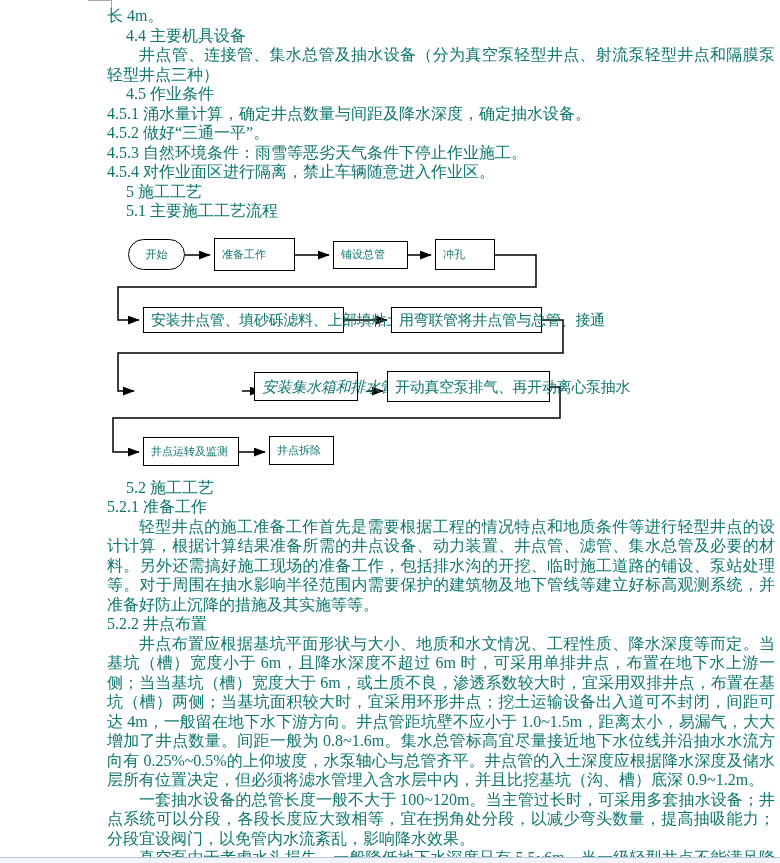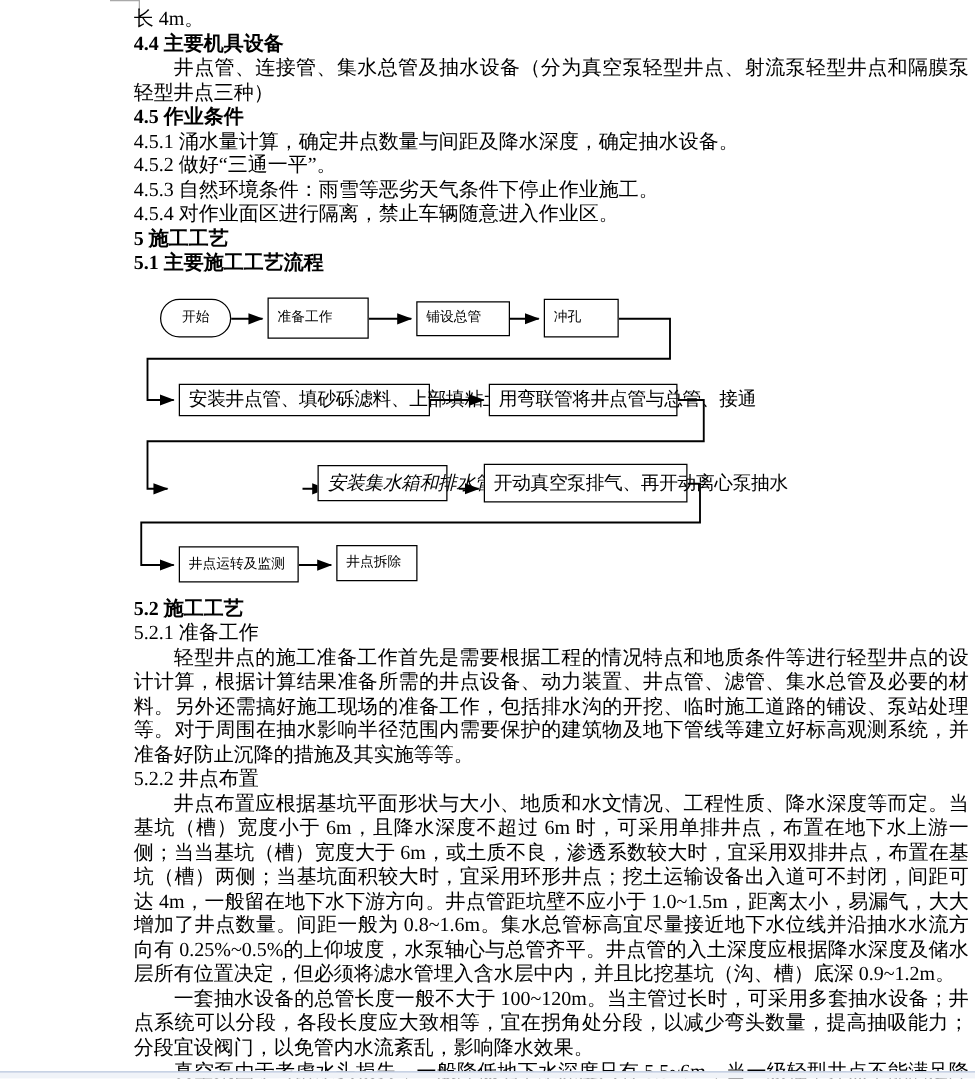--- a/index.html
+++ b/index.html
@@ -1,26 +1,26 @@
 <!DOCTYPE html>
 <html><head>
 <meta charset="utf-8">
 <style>
   html,body{margin:0;padding:0;background:#ffffff;}
   .page{
     position:relative;width:780px;height:863px;background:#ffffff;overflow:hidden;
-    font-family:"Liberation Serif","DejaVu Serif",serif;color:#000000;
+    font-family:"Liberation Serif","DejaVu Serif",serif;color:#0f766e;
   }
   .frame-artifact{
     position:absolute;left:88px;top:0;width:23px;height:7px;
     border-top:1px solid #a9a9a9;border-right:1px solid #a9a9a9;
   }
   .content{position:absolute;left:107px;top:6px;width:668px;}
   .content p{margin:0;font-size:16px;line-height:19.5px;text-align:justify;word-break:break-all;}
-  .content p.h{font-weight:bold;}
+  .content p.h{font-weight:normal;margin-left:19px;}
   .indent{text-indent:32px;}
 
   
   .flowchart{
     position:relative;width:668px;height:247px;margin:8px 0 2px -2px;
     font-family:"Liberation Sans","DejaVu Sans",sans-serif;
   }
   .fc-svg{position:absolute;left:0;top:0;}
   .node{
     position:absolute;box-sizing:border-box;border:1.5px solid #000;background:#fff;

